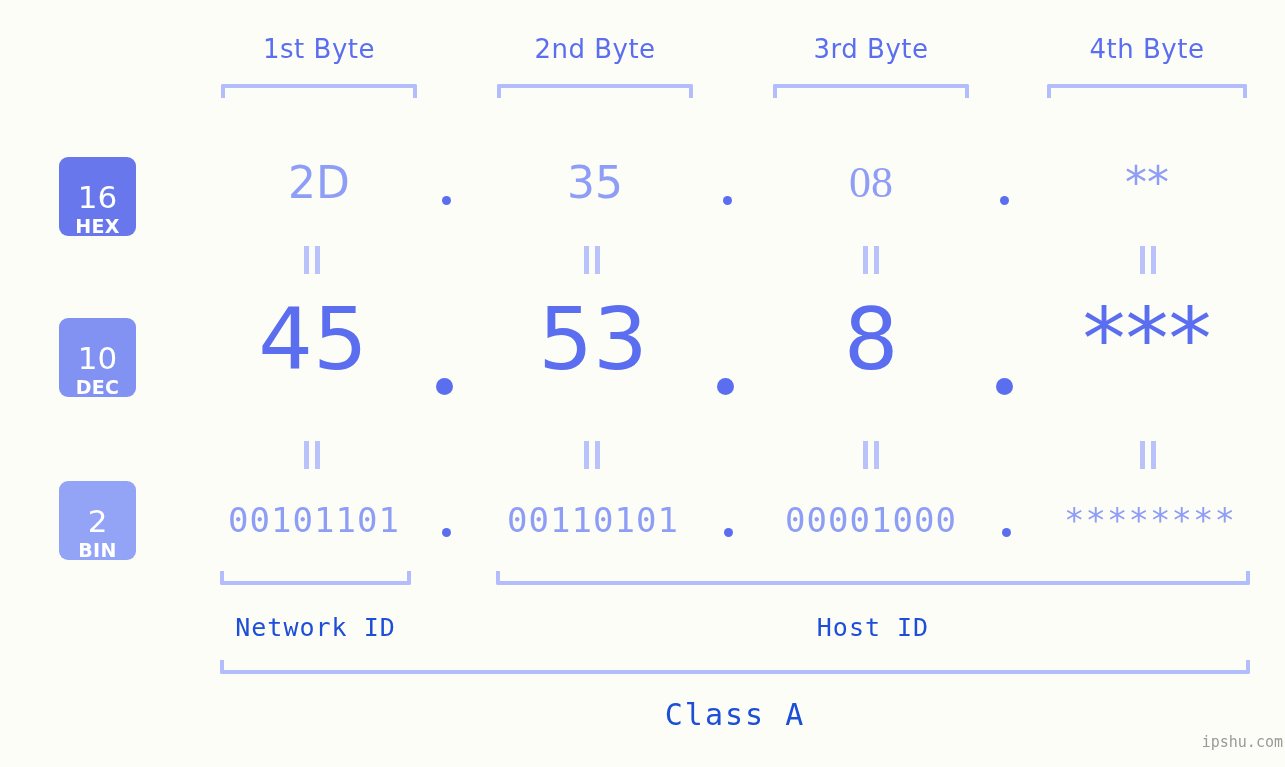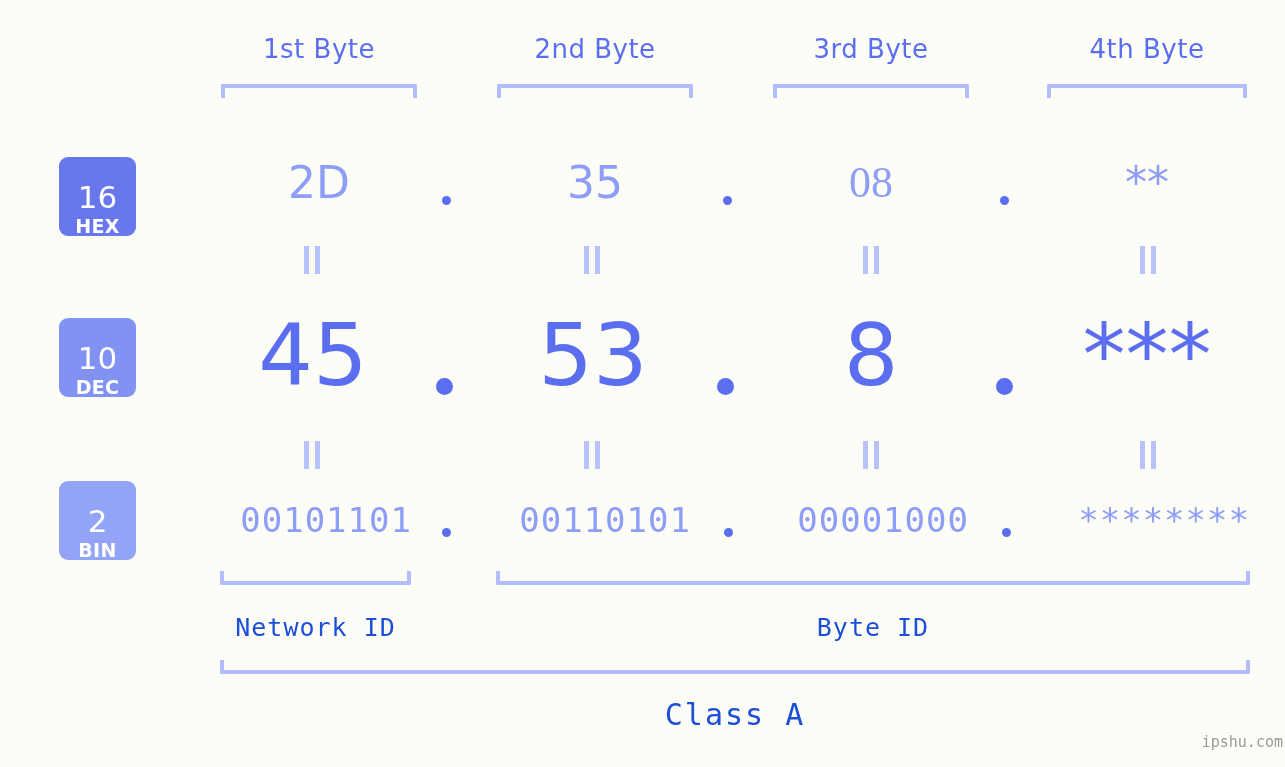--- a/index.html
+++ b/index.html
@@ -87,24 +87,24 @@
 
   
   .cell {
     position: absolute;
     text-align: center;
     white-space: nowrap;
     color: #8e9df5;
     font-family: "DejaVu Sans", sans-serif;
   }
   .row-hex .cell { font-size: 44px; top: 157px; color: #8e9df5; }
-  .row-dec .cell { font-size: 86px; top: 305px; color: #5b6ef0; font-weight: 400; }
+  .row-dec .cell { font-size: 86px; top: 289px; color: #5b6ef0; font-weight: 400; }
   .row-bin .cell {
     font-size: 34px; top: 500px; color: #8e9df5;
-    font-family: "DejaVu Sans Mono", monospace; letter-spacing: 1px; text-align: right;
+    font-family: "DejaVu Sans Mono", monospace; letter-spacing: 1px;
   }
 
   
   .dot {
     position: absolute;
     border-radius: 50%;
     background: #5b6ef0;
   }
   .dot-hex { width: 9px; height: 9px; top: 196px; }
   .dot-dec { width: 17px; height: 17px; top: 378px; }
@@ -241,20 +241,20 @@
     <div class="dot dot-bin" style="left:712px;"></div>
     <div class="cell" style="left:761px; width:196px;">00001000</div>
     <div class="dot dot-bin" style="left:990px;"></div>
     <div class="cell" style="left:1038px; width:200px;">********</div>
   </div>
 
   <div class="bracket-bottom" style="left:208px; top:571px; width:191px;"></div>
   <div class="bracket-bottom" style="left:484px; top:571px; width:754px;"></div>
 
   <div class="caption" id="cap-network" style="left:208px; width:191px;">Network ID</div>
-  <div class="caption" id="cap-host" style="left:484px; width:754px;">Byte ID</div>
+  <div class="caption" id="cap-host" style="left:484px; width:754px;">Host ID</div>
 
   <div class="bracket-bottom" style="left:208px; top:660px; width:1030px;"></div>
   <div class="caption" id="cap-class" style="left:208px; width:1030px;">Class A</div>
 
   <div id="watermark">ipshu.com</div>
 
 </div>
 
 </body></html>

